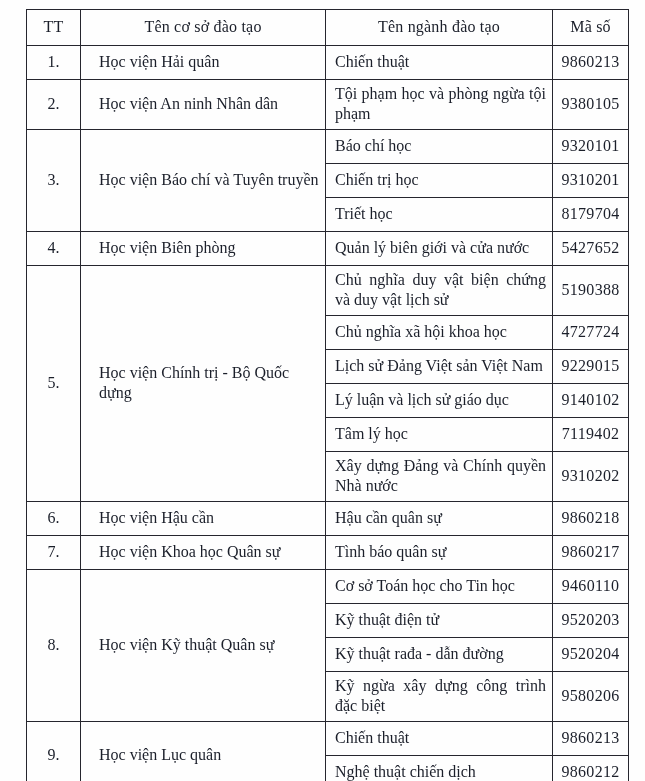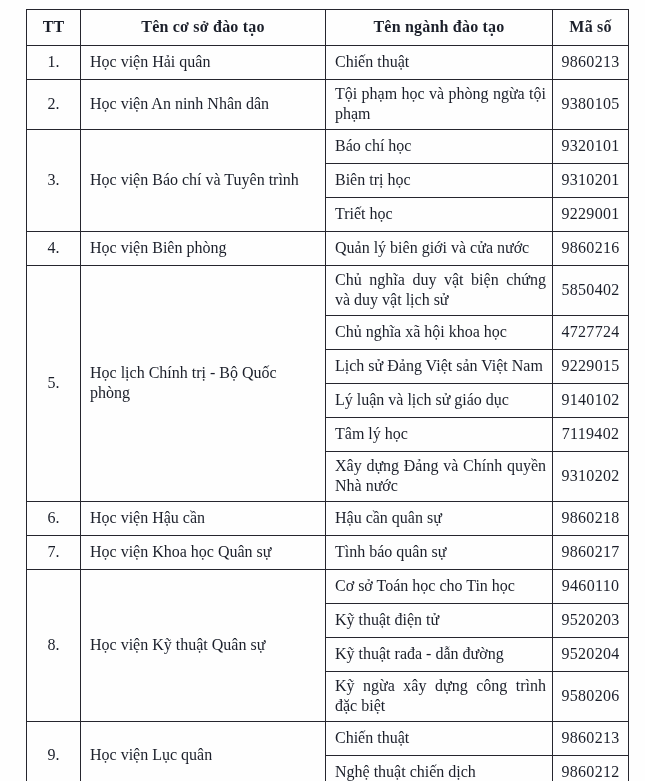--- a/index.html
+++ b/index.html
@@ -30,34 +30,34 @@
     font-size: 16px;
     line-height: 1.28;
     vertical-align: middle;
   }
   col.c-tt   { width: 54px; }
   col.c-inst { width: 245px; }
   col.c-maj  { width: 227px; }
   col.c-code { width: 76px; }
 
   th {
-    font-weight: bold;
+    font-weight: normal;
     text-align: center;
     height: 36px;
     padding: 4px 4px;
     letter-spacing: 0.2px;
   }
   td { height: 34px; }
   td.col-tt {
     text-align: center;
     padding: 4px 2px;
   }
   td.col-inst {
     text-align: left;
-    padding: 4px 6px 4px 9px;
+    padding: 4px 6px 4px 18px;
   }
   td.col-maj {
     text-align: justify;
     padding: 4px 6px 4px 9px;
   }
   td.col-code {
     text-align: center;
     padding: 4px 2px;
     letter-spacing: 0.3px;
   }
@@ -89,43 +89,43 @@
           <td class="col-code">9860213</td>
         </tr>
         <tr>
           <td class="col-tt" rowspan="1">2.</td>
           <td class="col-inst" rowspan="1">Học viện An ninh Nhân dân</td>
           <td class="col-maj">Tội phạm học và phòng ngừa tội phạm</td>
           <td class="col-code">9380105</td>
         </tr>
         <tr>
           <td class="col-tt" rowspan="3">3.</td>
-          <td class="col-inst" rowspan="3">Học viện Báo chí và Tuyên trình</td>
+          <td class="col-inst" rowspan="3">Học viện Báo chí và Tuyên truyền</td>
           <td class="col-maj">Báo chí học</td>
           <td class="col-code">9320101</td>
         </tr>
         <tr>
-          <td class="col-maj">Biên trị học</td>
+          <td class="col-maj">Chiến trị học</td>
           <td class="col-code">9310201</td>
         </tr>
         <tr>
           <td class="col-maj">Triết học</td>
-          <td class="col-code">9229001</td>
+          <td class="col-code">8179704</td>
         </tr>
         <tr>
           <td class="col-tt" rowspan="1">4.</td>
           <td class="col-inst" rowspan="1">Học viện Biên phòng</td>
           <td class="col-maj">Quản lý biên giới và cửa nước</td>
-          <td class="col-code">9860216</td>
+          <td class="col-code">5427652</td>
         </tr>
         <tr>
           <td class="col-tt" rowspan="6">5.</td>
-          <td class="col-inst" rowspan="6">Học lịch Chính trị - Bộ Quốc phòng</td>
+          <td class="col-inst" rowspan="6">Học viện Chính trị - Bộ Quốc dựng</td>
           <td class="col-maj">Chủ nghĩa duy vật biện chứng và duy vật lịch sử</td>
-          <td class="col-code">5850402</td>
+          <td class="col-code">5190388</td>
         </tr>
         <tr>
           <td class="col-maj">Chủ nghĩa xã hội khoa học</td>
           <td class="col-code">4727724</td>
         </tr>
         <tr>
           <td class="col-maj">Lịch sử Đảng Việt sản Việt Nam</td>
           <td class="col-code">9229015</td>
         </tr>
         <tr>

